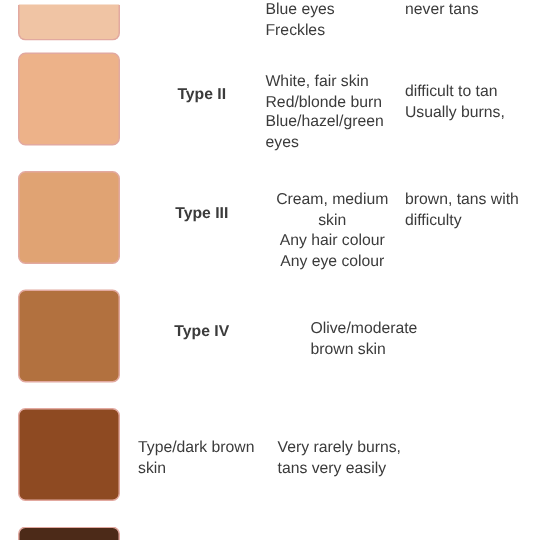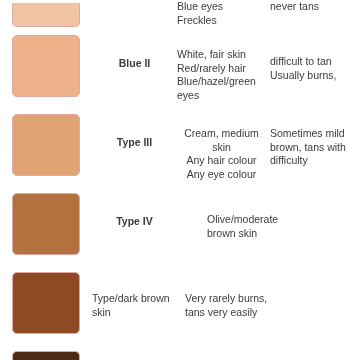--- a/index.html
+++ b/index.html
@@ -78,45 +78,44 @@
         <span class="desc-line">Freckles</span>
       </div>
       <div class="cell-react">
         <span class="desc-line">never tans</span>
       </div>
     </div>
     <div class="row" style="height: 79px;">
       <div class="cell-swatch">
         <div class="swatch" style="height: 62px; background: rgb(237, 178, 137); border-color: rgb(226, 169, 160);"></div>
       </div>
-      <div class="cell-type" style="padding-top: 25px;">Blue II</div>
+      <div class="cell-type" style="padding-top: 25px;">Type II</div>
       <div class="cell-desc" style="padding-top: 16px;">
         <span class="desc-line">White, fair skin</span>
-        <span class="desc-line">Red/rarely hair</span>
+        <span class="desc-line">Red/blonde burn</span>
         <span class="desc-line">Blue/hazel/green</span>
         <span class="desc-line">eyes</span>
       </div>
       <div class="cell-react" style="padding-top: 23px;">
         <span class="desc-line">difficult to tan</span>
         <span class="desc-line">Usually burns,</span>
       </div>
     </div>
     <div class="row" style="height: 79px;">
       <div class="cell-swatch">
         <div class="swatch" style="height: 62px; background: rgb(224, 163, 115); border-color: rgb(226, 169, 160);"></div>
       </div>
       <div class="cell-type" style="padding-top: 25px;">Type III</div>
       <div class="cell-desc" style="padding-top: 16px; text-align: center;">
         <span class="desc-line">Cream, medium</span>
         <span class="desc-line">skin</span>
         <span class="desc-line">Any hair colour</span>
         <span class="desc-line">Any eye colour</span>
       </div>
       <div class="cell-react" style="padding-top: 16px;">
-        <span class="desc-line">Sometimes mild</span>
         <span class="desc-line">brown, tans with</span>
         <span class="desc-line">difficulty</span>
       </div>
     </div>
     <div class="row" style="height: 79px;">
       <div class="cell-swatch">
         <div class="swatch" style="height: 62px; background: rgb(178, 113, 63); border-color: rgb(226, 169, 160);"></div>
       </div>
       <div class="cell-type" style="padding-top: 25px;">Type IV</div>
       <div class="cell-desc" style="padding-top: 23px; margin-left: 30px;">

